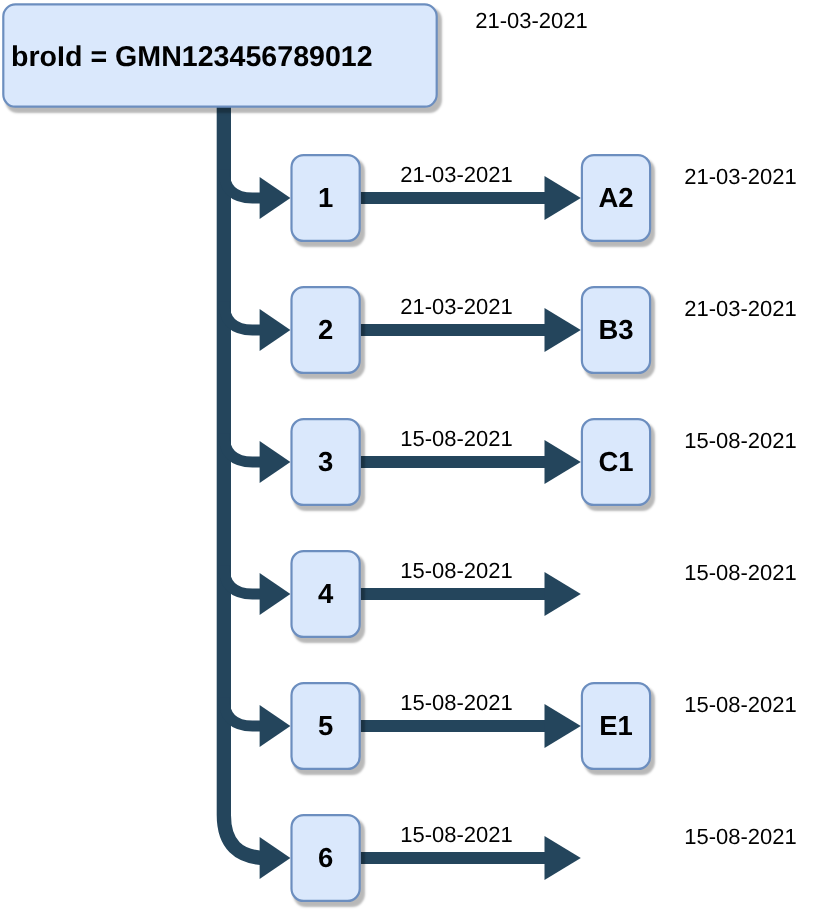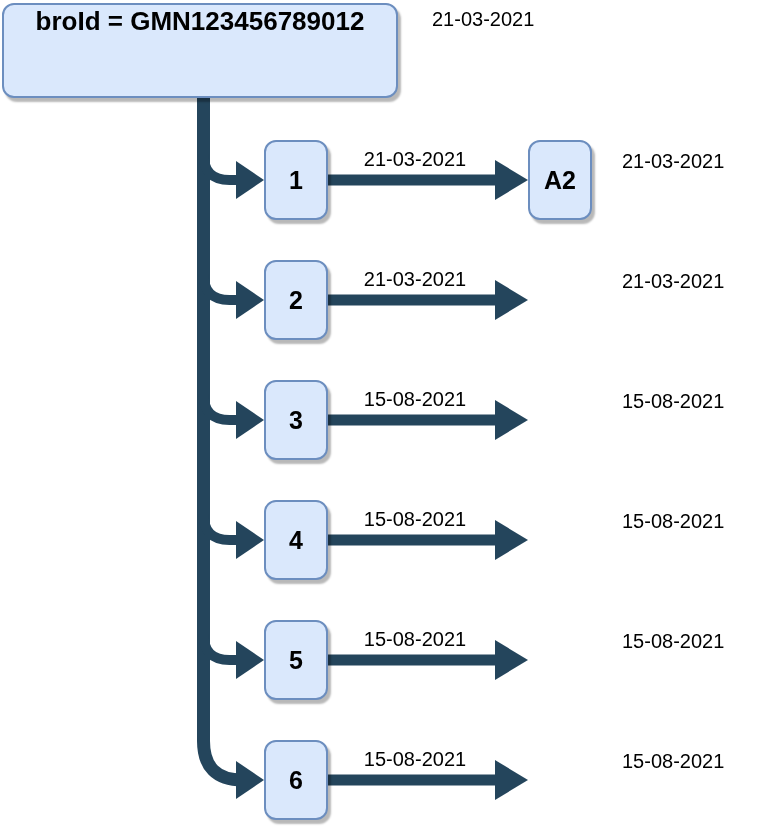--- a/index.html
+++ b/index.html
@@ -39,20 +39,21 @@
     box-shadow: 3px 4px 2px rgba(0,0,0,0.28);
     display: flex;
     align-items: center;
     justify-content: center;
     font-weight: bold;
     color: var(--text, #000000);
   }
   .root-node {
     left: 2px; top: 3px;
     width: 396px; height: 95px;
+    flex-direction: column;
     align-items: flex-start;
     justify-content: center;
     padding: 0 6px;
     font-size: 26px;
     line-height: 32px;
     white-space: nowrap;
   }
   .small-node {
     width: 64px; height: 80px;
     font-size: 25px;
@@ -136,44 +137,53 @@
         <span>A2</span>
       </div>
     <div class="right-date">21-03-2021</div>
   </div>
 
   <div class="row" style="top:260px">
     <div class="node small-node num-node">
         <span>2</span>
       </div>
     <div class="edge-date">21-03-2021</div>
+    <div class="node small-node code-node">
+        <span>B3</span>
+      </div>
     <div class="right-date">21-03-2021</div>
   </div>
 
   <div class="row" style="top:380px">
     <div class="node small-node num-node">
         <span>3</span>
       </div>
     <div class="edge-date">15-08-2021</div>
+    <div class="node small-node code-node">
+        <span>C1</span>
+      </div>
     <div class="right-date">15-08-2021</div>
   </div>
 
   <div class="row" style="top:500px">
     <div class="node small-node num-node">
         <span>4</span>
       </div>
     <div class="edge-date">15-08-2021</div>
     <div class="right-date">15-08-2021</div>
   </div>
 
   <div class="row" style="top:620px">
     <div class="node small-node num-node">
         <span>5</span>
       </div>
     <div class="edge-date">15-08-2021</div>
+    <div class="node small-node code-node">
+        <span>E1</span>
+      </div>
     <div class="right-date">15-08-2021</div>
   </div>
 
   <div class="row" style="top:740px">
     <div class="node small-node num-node">
         <span>6</span>
       </div>
     <div class="edge-date">15-08-2021</div>
     <div class="right-date">15-08-2021</div>
   </div>

